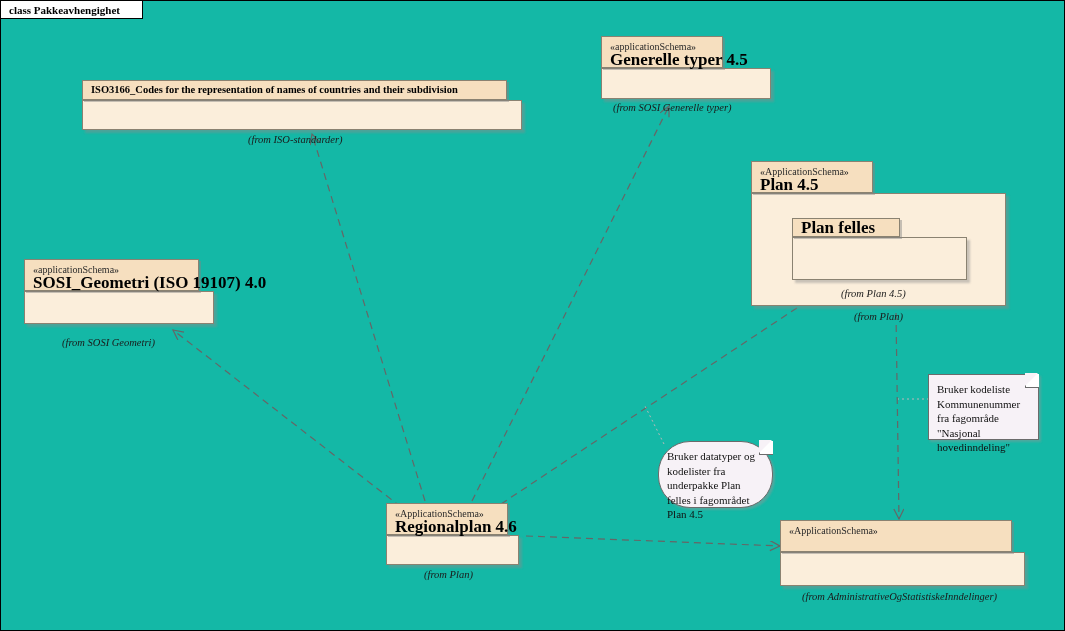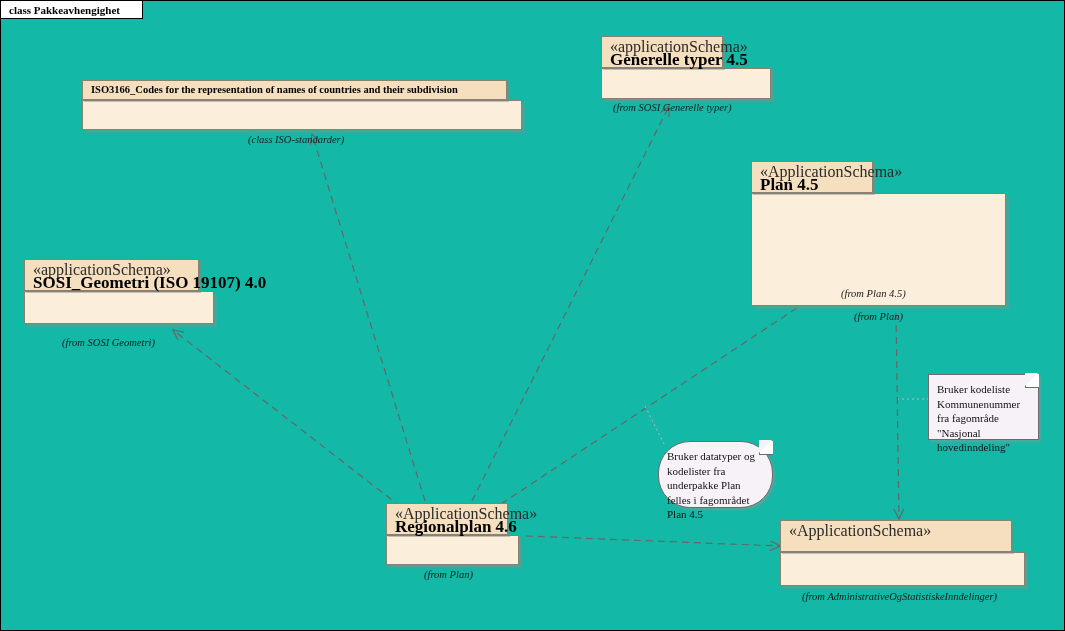--- a/index.html
+++ b/index.html
@@ -76,21 +76,21 @@
   .pkg-body {
     position: absolute;
     left: 0;
     background: #fbeedb;
     border: 1px solid #8a8271;
     box-sizing: border-box;
     box-shadow: 3px 3px 2px rgba(140,140,140,0.45);
     z-index: 1;
   }
   .stereo {
-    font-size: 16px;
+    font-size: 10px;
     color: #2a2a2a;
     line-height: 13px;
     white-space: nowrap;
   }
   .pkg-name {
     font-size: 17px;
     font-weight: bold;
     color: #000000;
     line-height: 14px;
     white-space: nowrap;
@@ -169,39 +169,45 @@
     <line x1="663" y1="443" x2="644" y2="405" stroke="#b9b9b9" stroke-width="1" stroke-dasharray="2,3"></line>
     <line x1="928" y1="398" x2="897" y2="398" stroke="#b9b9b9" stroke-width="1" stroke-dasharray="2,3"></line>
   </svg>
 
   <div class="pkg" style="left:81px; top:79px; width:440px; height:50px;padding-left:44px;">
     <div class="pkg-tab" style="width:425px; height:20px; padding-top:2px;">
       <div class="pkg-name" style="font-size:10.5px;">ISO3166_Codes for the representation of names of countries and their subdivision</div>
     </div>
     <div class="pkg-body" style="top:20px; width:440px; height:30px;"></div>
   </div>
-  <div class="from-label" style="left:247px; top:133px;">(class ISO-standarder)</div>
+  <div class="from-label" style="left:247px; top:133px;">(from ISO-standarder)</div>
 
   <div class="pkg" style="left:600px; top:35px; width:170px; height:63px;">
     <div class="pkg-tab" style="width:122px; height:32px;">
       <div class="stereo">«applicationSchema»</div>
       <div class="pkg-name">Generelle typer 4.5</div>
     </div>
     <div class="pkg-body" style="top:32px; width:170px; height:31px;"></div>
   </div>
   <div class="from-label" style="left:612px; top:101px;">(from SOSI Generelle typer)</div>
 
   <div class="pkg" style="left:750px; top:160px; width:255px; height:145px;">
     <div class="pkg-tab" style="width:122px; height:32px;">
       <div class="stereo">«ApplicationSchema»</div>
       <div class="pkg-name">Plan 4.5</div>
     </div>
     <div class="pkg-body" style="top:32px; width:255px; height:113px;"></div>
   </div>
 
+  <div class="pkg" style="left:791px; top:217px; width:175px; height:62px; z-index:3;">
+    <div class="pkg-tab" style="width:108px; height:19px; padding-top:2px;">
+      <div class="pkg-name">Plan felles</div>
+    </div>
+    <div class="pkg-body" style="top:19px; width:175px; height:43px;"></div>
+  </div>
   <div class="from-label" style="left:840px; top:287px; z-index:5;">(from Plan 4.5)</div>
   <div class="from-label" style="left:853px; top:310px;">(from Plan)</div>
 
   <div class="pkg" style="left:23px; top:258px; width:190px; height:65px;">
     <div class="pkg-tab" style="width:175px; height:32px;">
       <div class="stereo">«applicationSchema»</div>
       <div class="pkg-name">SOSI_Geometri (ISO 19107) 4.0</div>
     </div>
     <div class="pkg-body" style="top:32px; width:190px; height:33px;"></div>
   </div>

